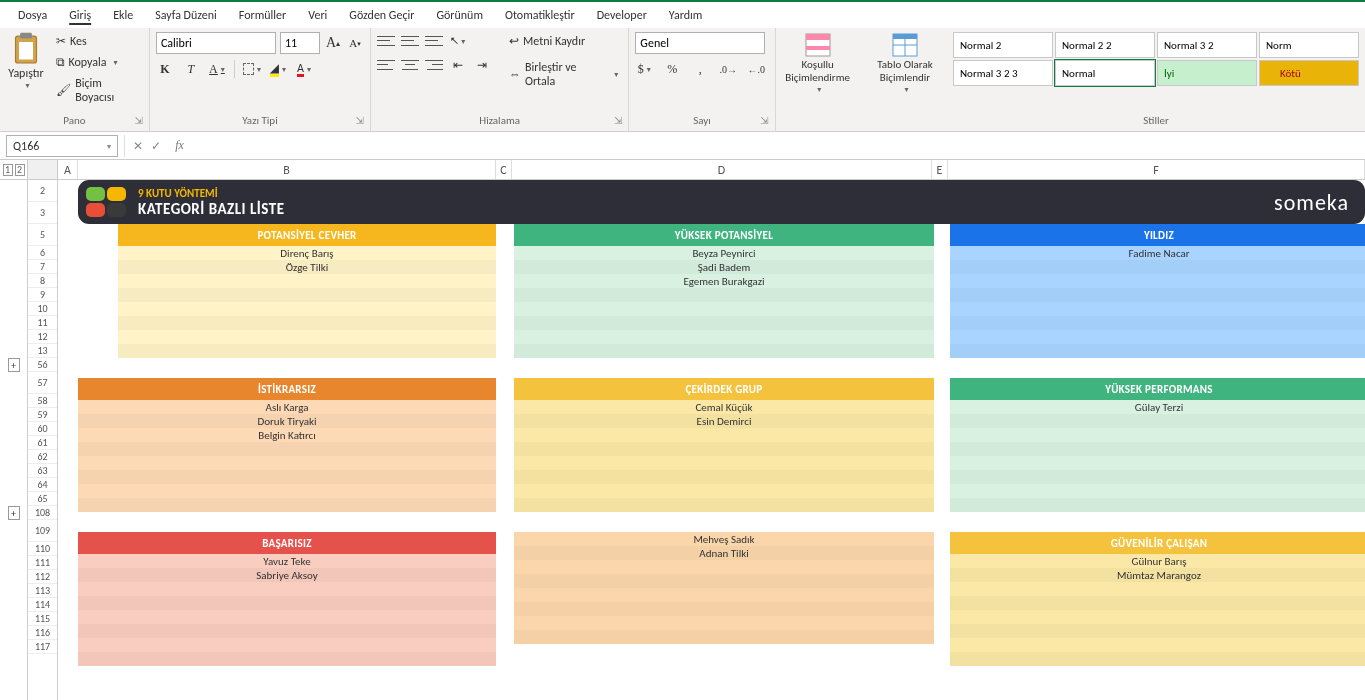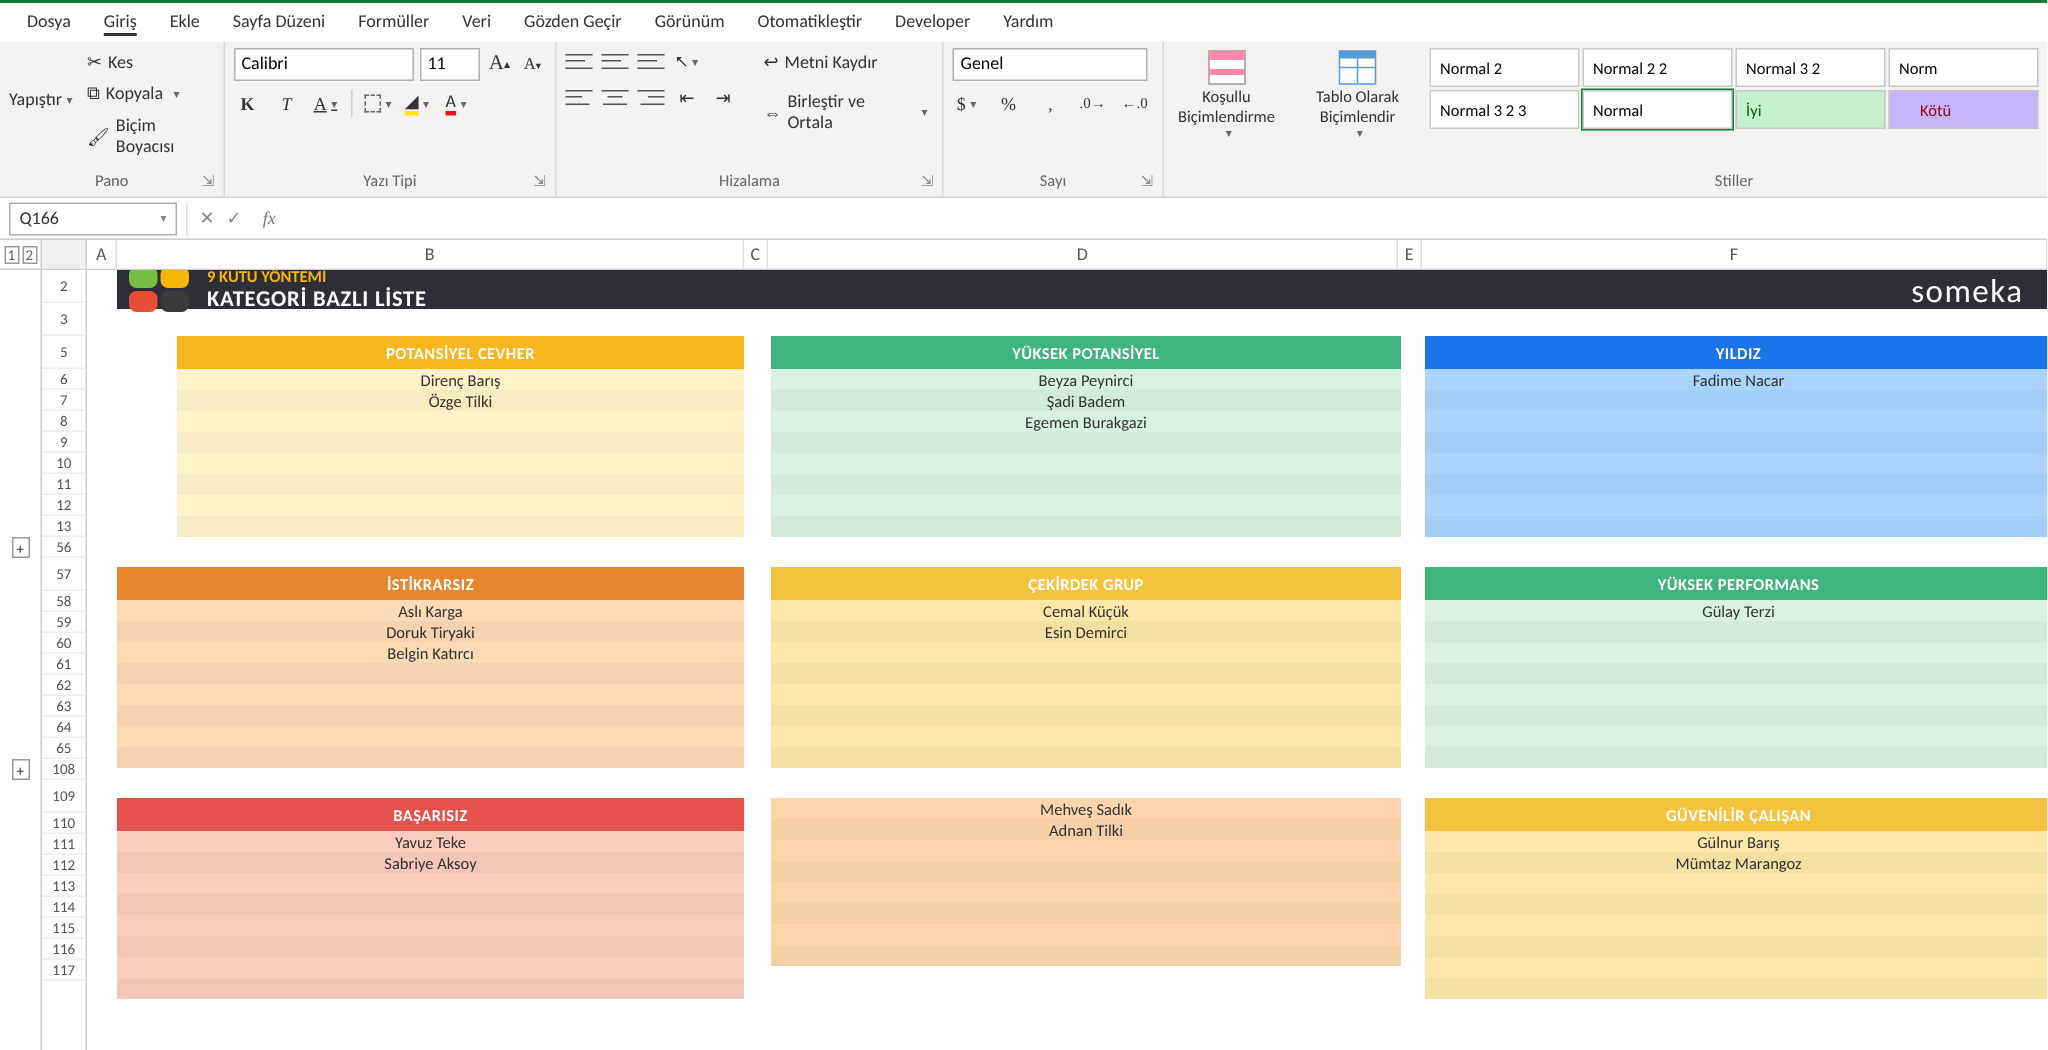--- a/index.html
+++ b/index.html
@@ -14,21 +14,21 @@
 .ribbon { height:104px; background:#f3f2f1; border-bottom:1px solid #d0cfce; display:flex; }
 .ribgroup { border-right:1px solid #d8d8d8; display:flex; flex-direction:column; justify-content:space-between; padding:4px 6px 2px 6px; position:relative; }
 .ribgroup .glabel { text-align:center; font-size:11px; color:#666; padding:2px 0; }
 .ribgroup .dlg { position:absolute; right:6px; bottom:4px; font-size:10px; color:#888; cursor:pointer; }
 
 .icon-btn { display:inline-flex; align-items:center; gap:4px; padding:2px 4px; cursor:pointer; }
 .chev::after { content:"▾"; font-size:8px; color:#666; margin-left:3px; }
 
 
 .pano-main { display:flex; gap:6px; }
-.paste-big { display:flex; align-items:center; justify-content:space-between; width:42px; height:70px; cursor:pointer; }
+.paste-big { display:flex; flex-direction:column; align-items:center; justify-content:flex-start; width:42px; height:70px; cursor:pointer; }
 .clip-svg { width:28px; height:34px; }
 .pano-side { display:flex; flex-direction:column; gap:3px; font-size:12px; }
 
 
 .font-row1 { display:flex; gap:4px; align-items:center; margin-bottom:6px; }
 .font-select { width:120px; height:22px; border:1px solid #b0b0b0; background:#fff; font-size:12px; padding:0 4px; }
 .size-select { width:40px; height:22px; border:1px solid #b0b0b0; background:#fff; font-size:12px; padding:0 4px; }
 .font-row2 { display:flex; gap:8px; align-items:center; }
 .fbtn { width:18px; height:18px; display:inline-flex; align-items:center; justify-content:center; cursor:pointer; font-family:'Times New Roman',serif; }
 .color-under { border-bottom:3px solid; padding-bottom:0; line-height:12px; }
@@ -70,21 +70,21 @@
 .grid-body { display:flex; height:540px; overflow:hidden; }
 .outline-col { width:28px; border-right:1px solid #ccc; }
 .outline-col .plusbox { height:14px; display:flex; align-items:center; justify-content:center; border:1px solid #999; width:12px; margin:0 auto; font-size:10px; cursor:pointer; }
 .outline-col .spacer { height:14px; }
 .rowhdr-col { width:30px; border-right:1px solid #ccc; }
 .rowhdr { height:14px; border-bottom:1px solid #eee; text-align:center; font-size:10px; color:#555; display:flex; align-items:center; justify-content:center; }
 .rowhdr.tall { height:22px; }
 .content-col { flex:1; position:relative; }
 
 
-.title-block { position:absolute; left:20px; top:0; height:26px; right:0; background:#2e2e38; display:flex; align-items:center; padding-left:8px; color:#fff; }
+.title-block { position:absolute; left:20px; top:0; height:44px; right:0; background:#2e2e38; display:flex; align-items:center; padding-left:8px; color:#fff;border-radius:11px; }
 .title-logo { width:40px; height:30px; display:grid; grid-template-columns:1fr 1fr; grid-template-rows:1fr 1fr; gap:2px; margin-right:12px; }
 .title-logo i:nth-child(1){background:#74c043;border-radius:5px;}
 .title-logo i:nth-child(2){background:#f5b700;border-radius:5px;}
 .title-logo i:nth-child(3){background:#e94f37;border-radius:5px;}
 .title-logo i:nth-child(4){background:#3a3a3a;border-radius:5px;}
 .title-texts .t1 { color:#f5b700; font-size:11px; font-weight:600; }
 .title-texts .t2 { color:#fff; font-size:15px; font-weight:700; letter-spacing:.5px; }
 .title-brand { position:absolute; right:16px; color:#fff; font-size:22px; font-weight:300; letter-spacing:1px; }
 
 
@@ -266,21 +266,21 @@
 
   <div class="ribgroup" style="flex:1;border-right:none;">
     <div class="styles-gallery" id="styles-gallery">
         <div class="style-cell" style="background: rgb(255, 255, 255); color: rgb(0, 0, 0);">Normal 2</div>
         <div class="style-cell" style="background: rgb(255, 255, 255); color: rgb(0, 0, 0);">Normal 2 2</div>
         <div class="style-cell" style="background: rgb(255, 255, 255); color: rgb(0, 0, 0);">Normal 3 2</div>
         <div class="style-cell" style="background: rgb(255, 255, 255); color: rgb(0, 0, 0);">Norm</div>
         <div class="style-cell" style="background: rgb(255, 255, 255); color: rgb(0, 0, 0);">Normal 3 2 3</div>
         <div class="style-cell selected" style="background: rgb(255, 255, 255); color: rgb(0, 0, 0);">Normal</div>
         <div class="style-cell" style="background: rgb(198, 239, 206); color: rgb(0, 97, 0);">İyi</div>
-        <div class="style-cell" style="background: #c4b5fd; color: rgb(156, 0, 6); padding-left: 20px;">Kötü</div>
+        <div class="style-cell" style="background: #eab308; color: rgb(156, 0, 6); padding-left: 20px;">Kötü</div>
       </div>
     <div class="glabel">Stiller</div>
   </div>
 </div>
 
 <div class="formula-bar">
   <div class="name-box">
       <span>Q166</span>
       <span style="font-size:8px;color:#888;">▾</span>
     </div>

